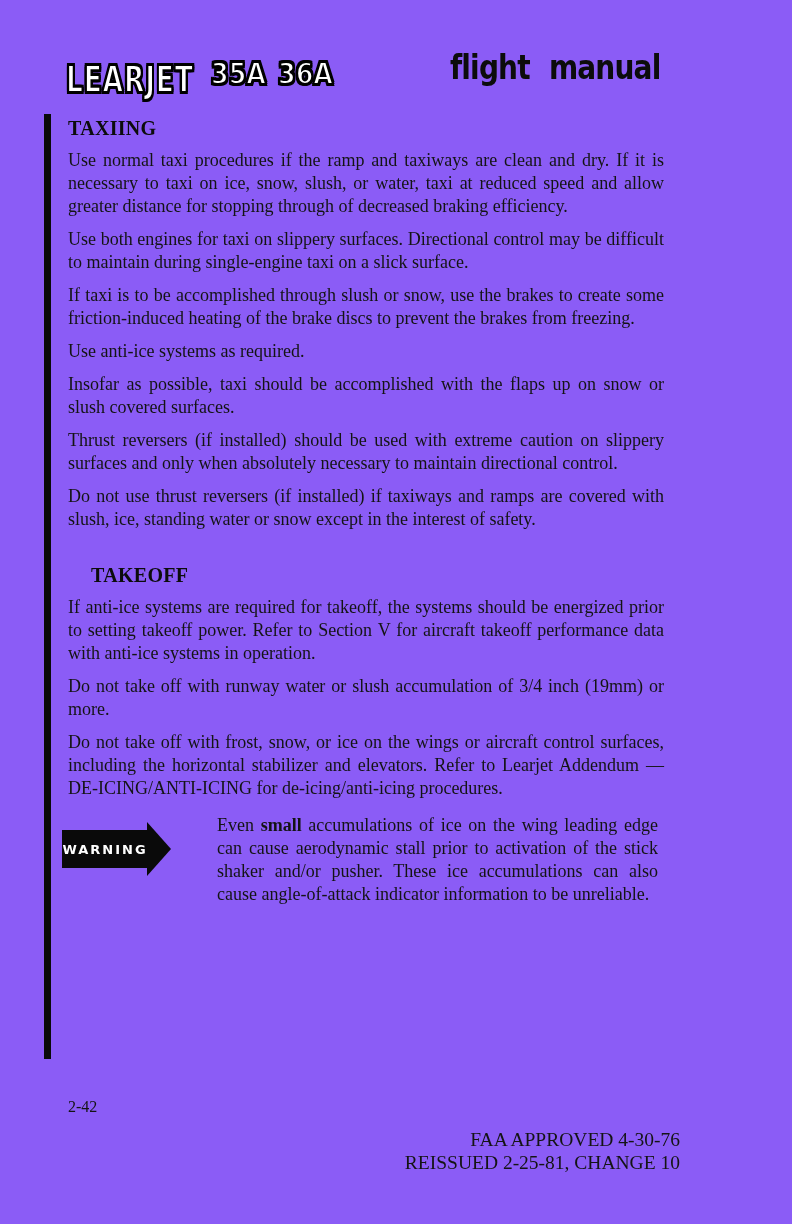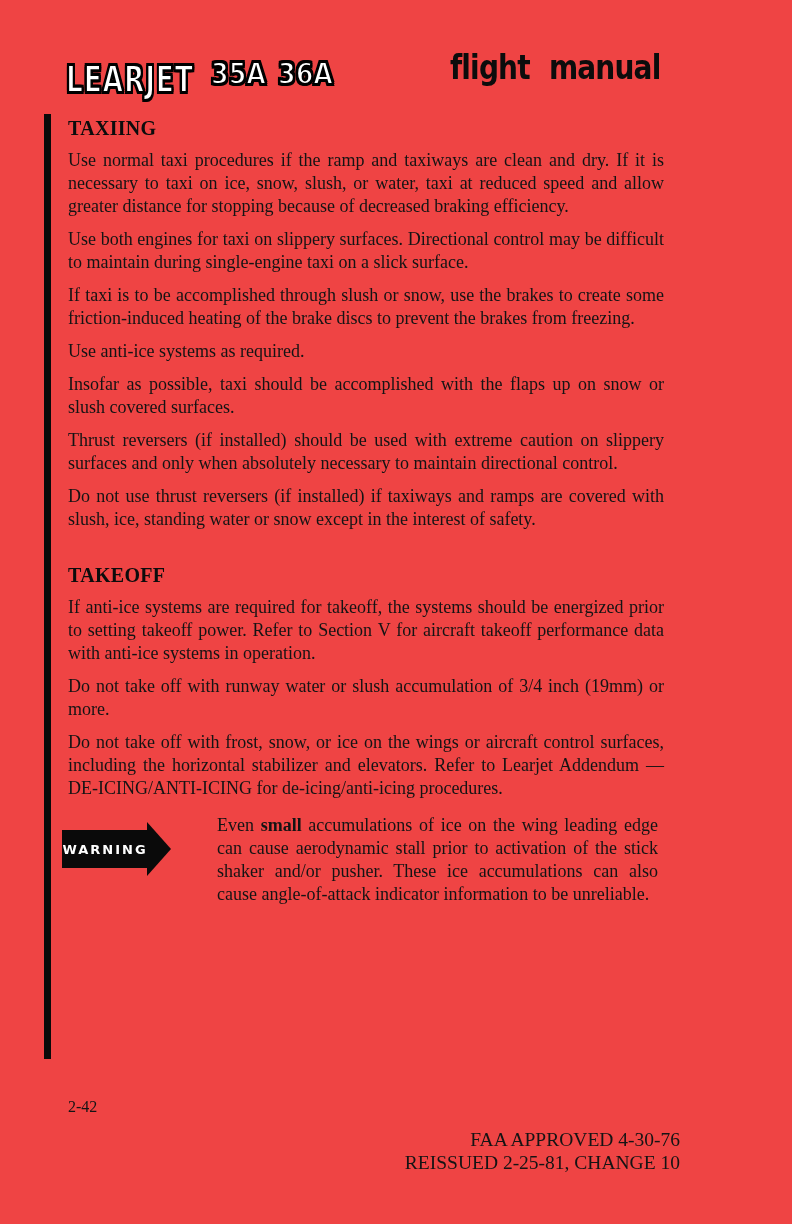--- a/index.html
+++ b/index.html
@@ -1,21 +1,21 @@
 <!DOCTYPE html>
 <html><head>
 <meta charset="utf-8">
 <style>
   html, body { margin: 0; padding: 0; background: #e8e8e8; }
   .page {
     position: relative;
     width: 792px;
     height: 1224px;
     margin: 0 auto;
-    background: #ef4444;
+    background: #8b5cf6;
     overflow: hidden;
     font-family: "Liberation Serif", serif;
     color: #141414;
   }
 
   
   .header-logo {
     position: absolute;
     top: 44px;
     left: 66px;
@@ -84,21 +84,21 @@
     width: 596px;
   }
   .section-heading {
     font-size: 20px;
     line-height: 24px;
     font-weight: bold;
     letter-spacing: 0.3px;
     margin: 0 0 9px 0;
     color: #0c0c0c;
   }
-  .section-heading.takeoff { margin-top: 32px; }
+  .section-heading.takeoff { margin-top: 32px; margin-left: 23px; }
   .para {
     font-size: 18px;
     line-height: 23px;
     margin: 0 0 10px 0;
     text-align: justify;
   }
   .para:last-of-type { margin-bottom: 8px; }
 
   
   .warning-row {
@@ -174,21 +174,21 @@
       <span class="outline-text logo-model">36A</span>
     </span>
   </div>
   <div class="manual-title">flight manual</div>
 
   <div class="change-bar"></div>
 
   <div class="content">
 
     <div class="section-heading">TAXIING</div>
-    <p class="para">Use normal taxi procedures if the ramp and taxiways are clean and dry. If it is necessary to taxi on ice, snow, slush, or water, taxi at reduced speed and allow greater distance for stopping because of decreased braking efficiency.</p>
+    <p class="para">Use normal taxi procedures if the ramp and taxiways are clean and dry. If it is necessary to taxi on ice, snow, slush, or water, taxi at reduced speed and allow greater distance for stopping through of decreased braking efficiency.</p>
     <p class="para">Use both engines for taxi on slippery surfaces. Directional control may be difficult to maintain during single-engine taxi on a slick surface.</p>
     <p class="para">If taxi is to be accomplished through slush or snow, use the brakes to create some friction-induced heating of the brake discs to prevent the brakes from freezing.</p>
     <p class="para">Use anti-ice systems as required.</p>
     <p class="para">Insofar as possible, taxi should be accomplished with the flaps up on snow or slush covered surfaces.</p>
     <p class="para">Thrust reversers (if installed) should be used with extreme caution on slippery surfaces and only when absolutely necessary to maintain directional control.</p>
     <p class="para">Do not use thrust reversers (if installed) if taxiways and ramps are covered with slush, ice, standing water or snow except in the interest of safety.</p>
 
     <div class="section-heading takeoff">TAKEOFF</div>
     <p class="para">If anti-ice systems are required for takeoff, the systems should be energized prior to setting takeoff power. Refer to Section V for aircraft takeoff performance data with anti-ice systems in operation.</p>
     <p class="para">Do not take off with runway water or slush accumulation of 3/4 inch (19mm) or more.</p>

